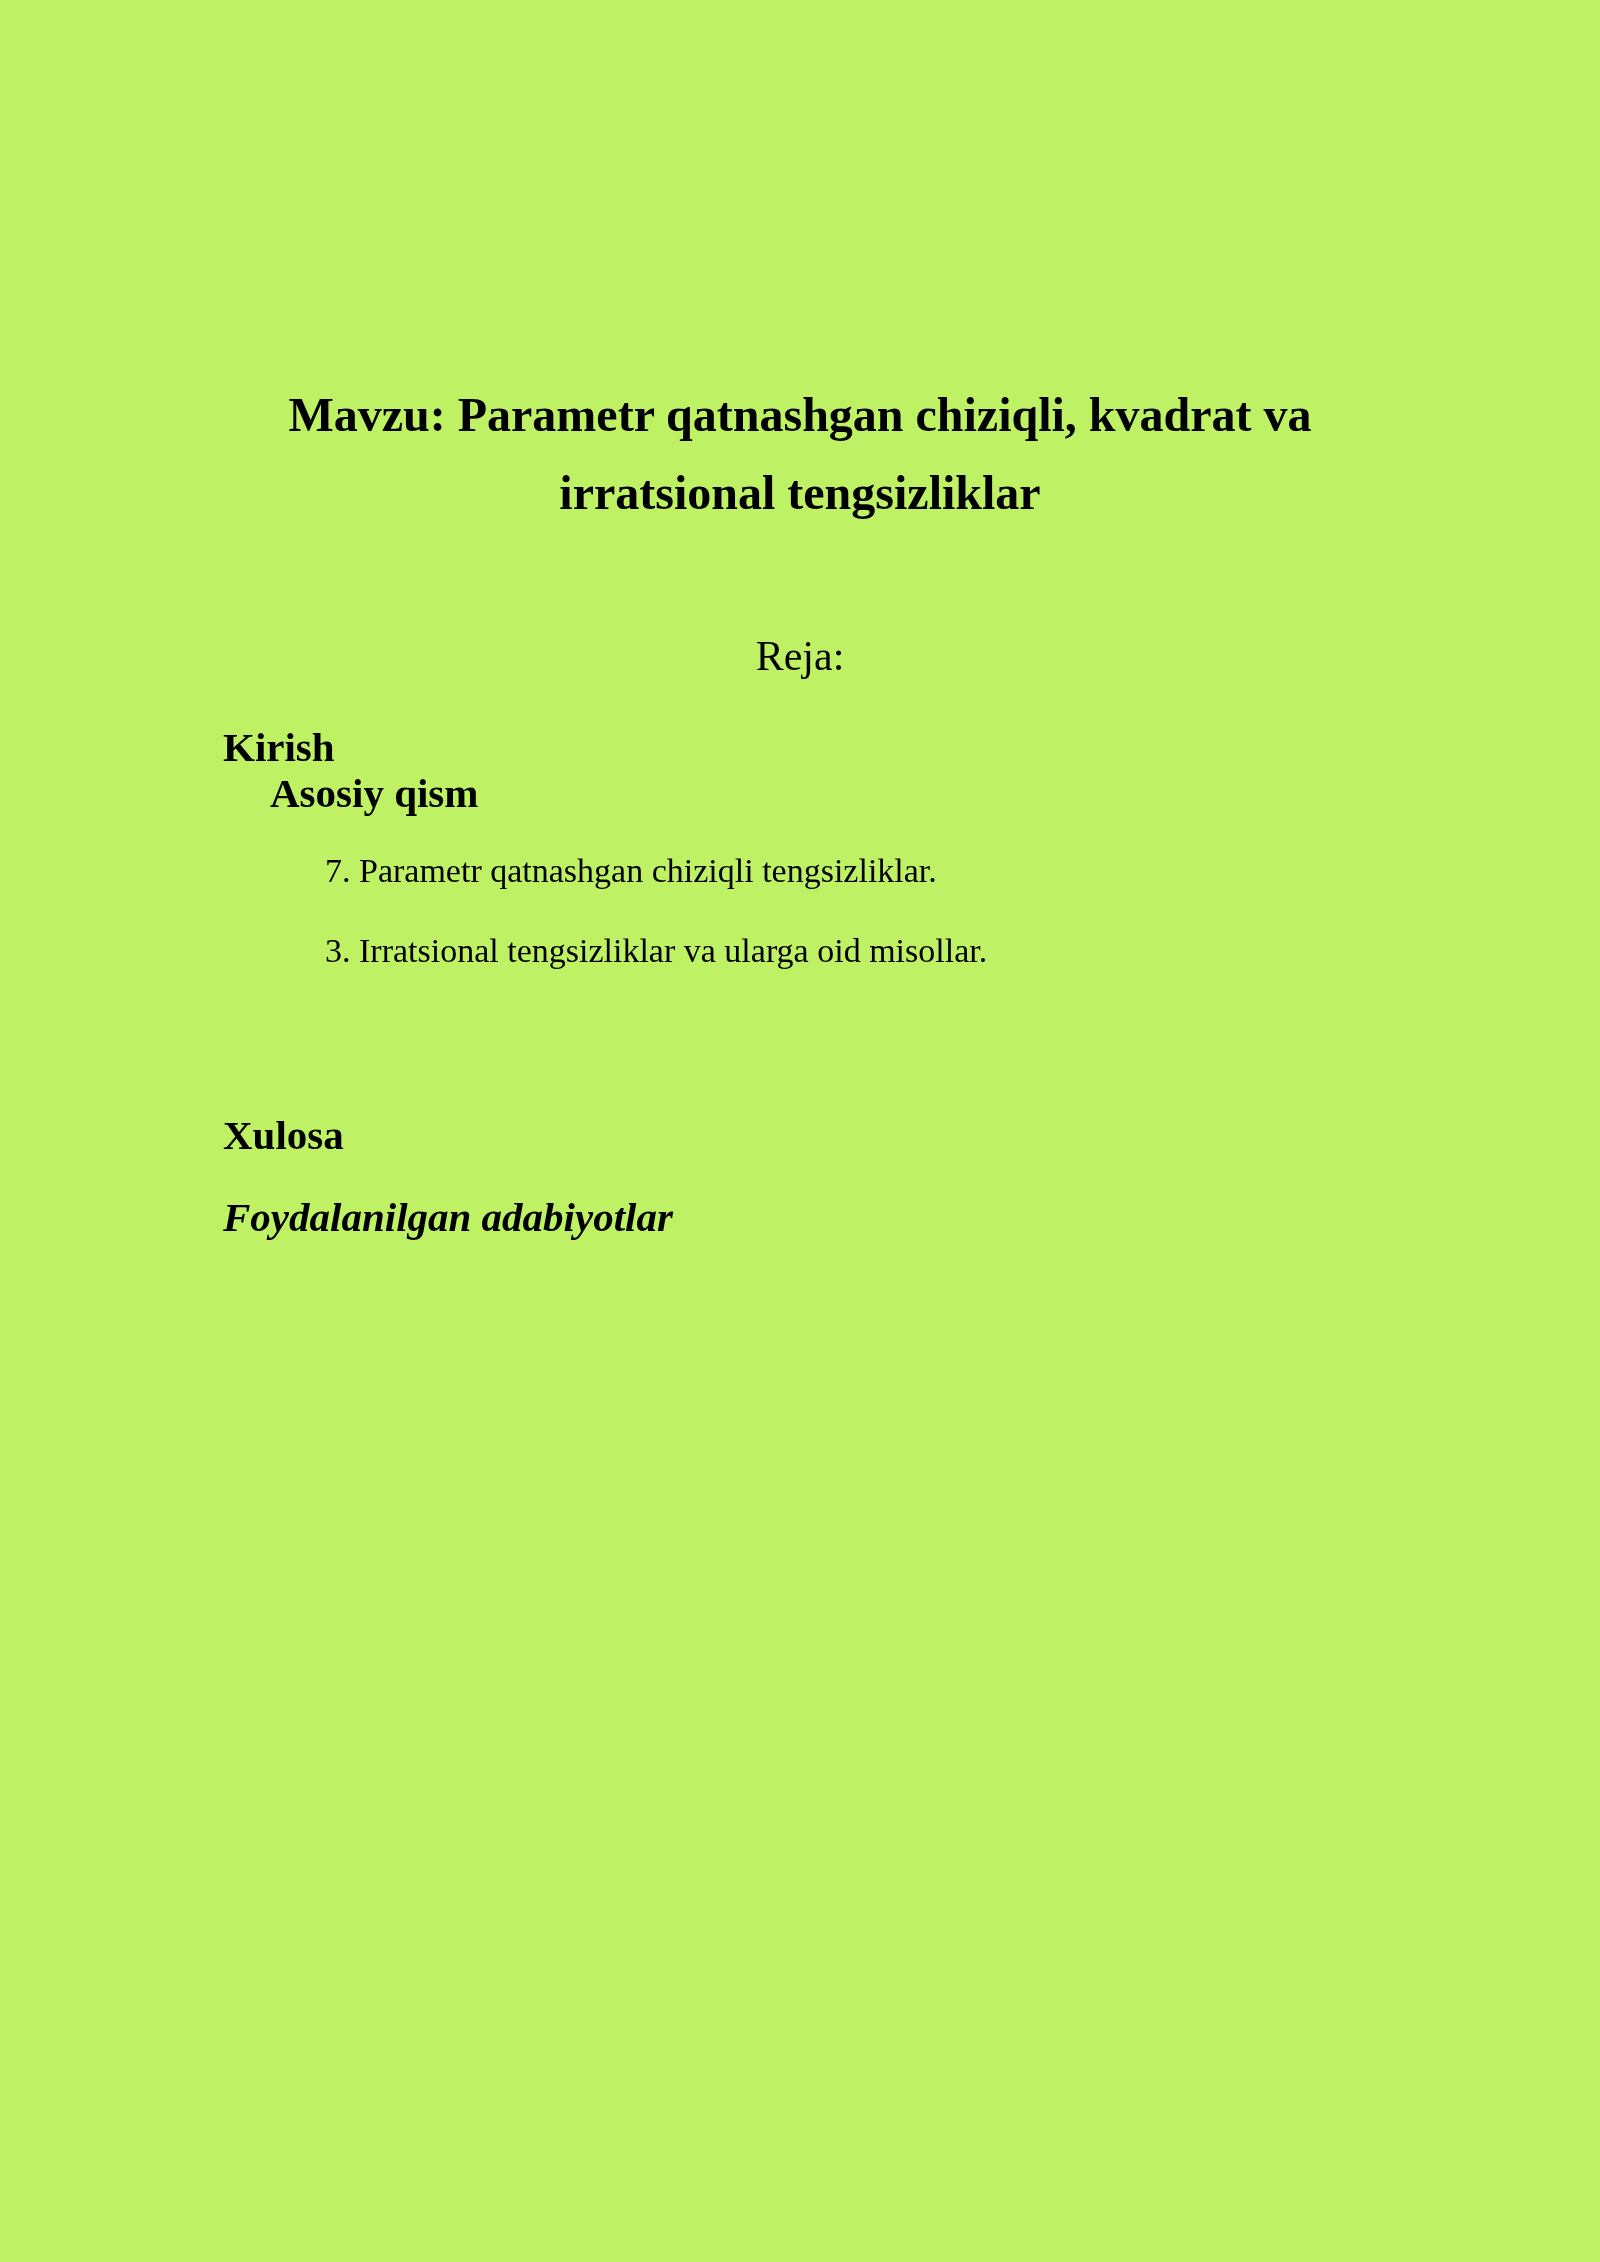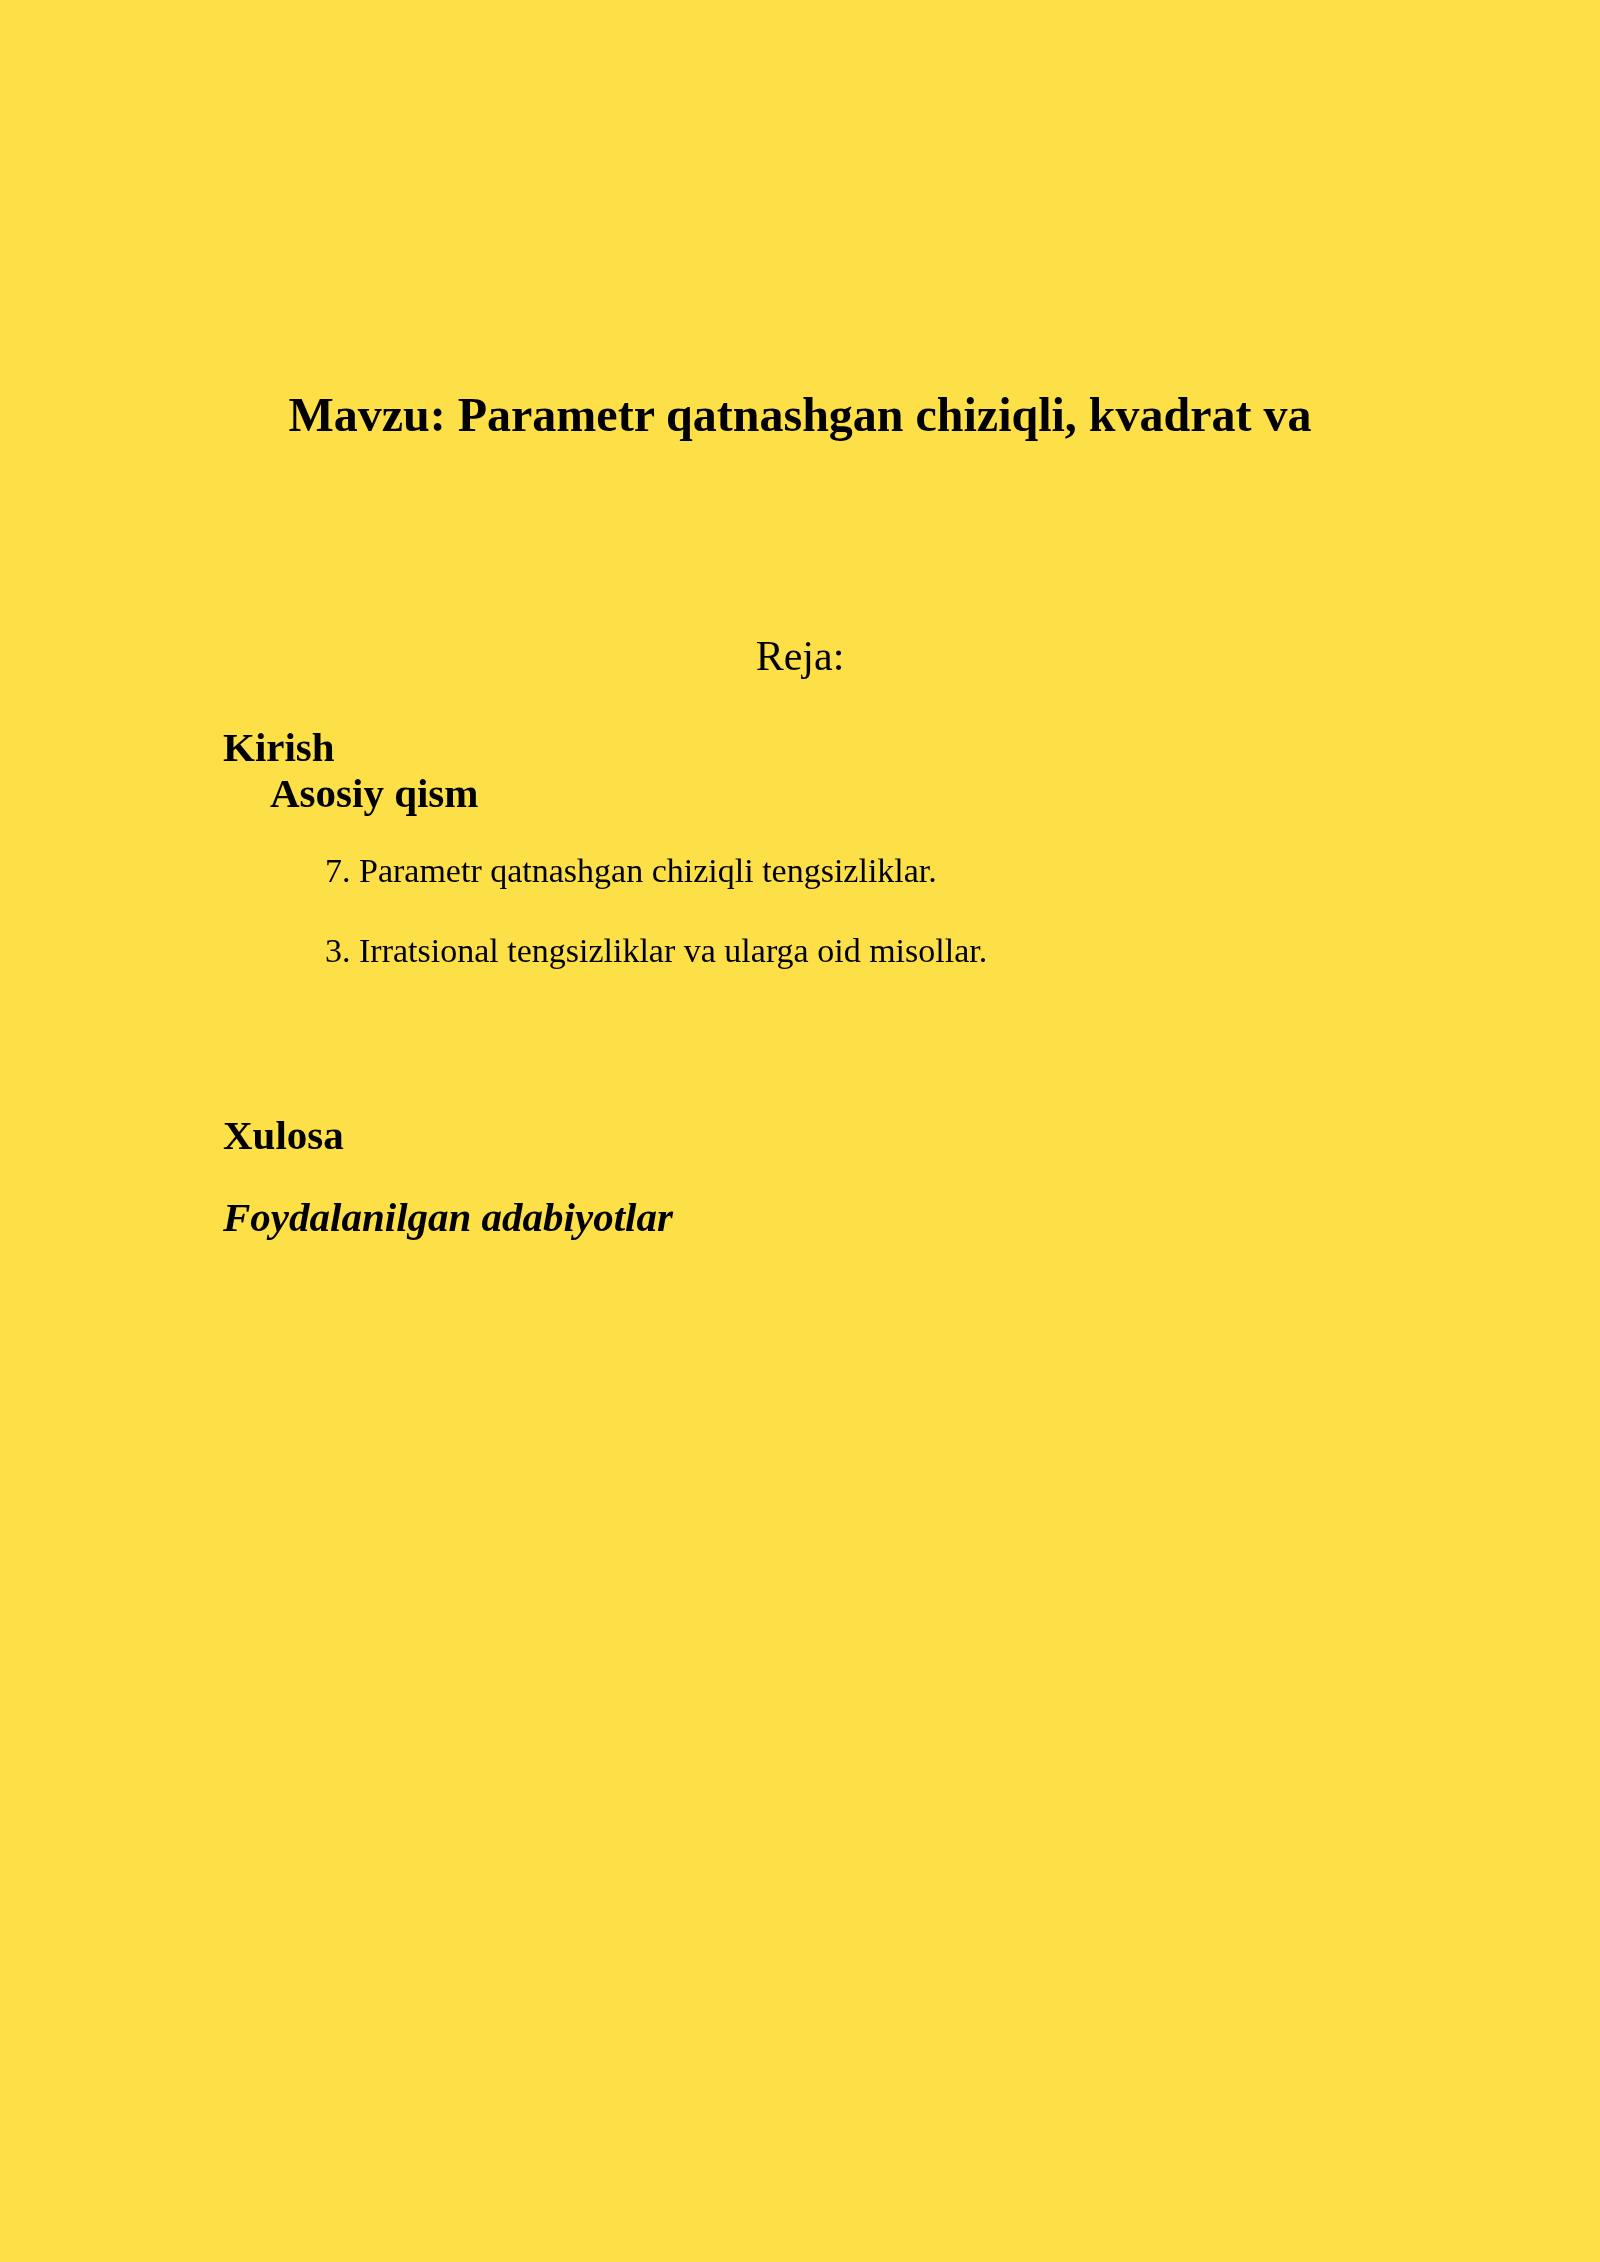--- a/index.html
+++ b/index.html
@@ -12,21 +12,21 @@
     height: 2262px;
     font-family: "Liberation Serif", "DejaVu Serif", serif;
     color: #000000;
     -webkit-font-smoothing: antialiased;
   }
 
   .page {
     position: relative;
     width: 1600px;
     height: 2262px;
-    background: #fde047;
+    background: #bef264;
     overflow: hidden;
   }
 
   
   .content {
     position: absolute;
     left: 223px;
     top: 0;
     width: 1154px;
   }
@@ -92,20 +92,21 @@
   }
 </style>
 </head>
 <body>
 
 <div class="page">
   <div class="content">
 
     <h1 class="doc-title">
       <span class="tline">Mavzu: Parametr qatnashgan chiziqli, kvadrat va</span>
+      <span class="tline">irratsional tengsizliklar</span>
     </h1>
 
     <h2 class="plan-heading">Reja:</h2>
 
     <h3 class="section-heading sh-kirish">Kirish</h3>
 
     <h3 class="section-heading sh-asosiy">Asosiy qism</h3>
 
     <ol class="plan-list">
       <li>7. Parametr qatnashgan chiziqli tengsizliklar.</li>

